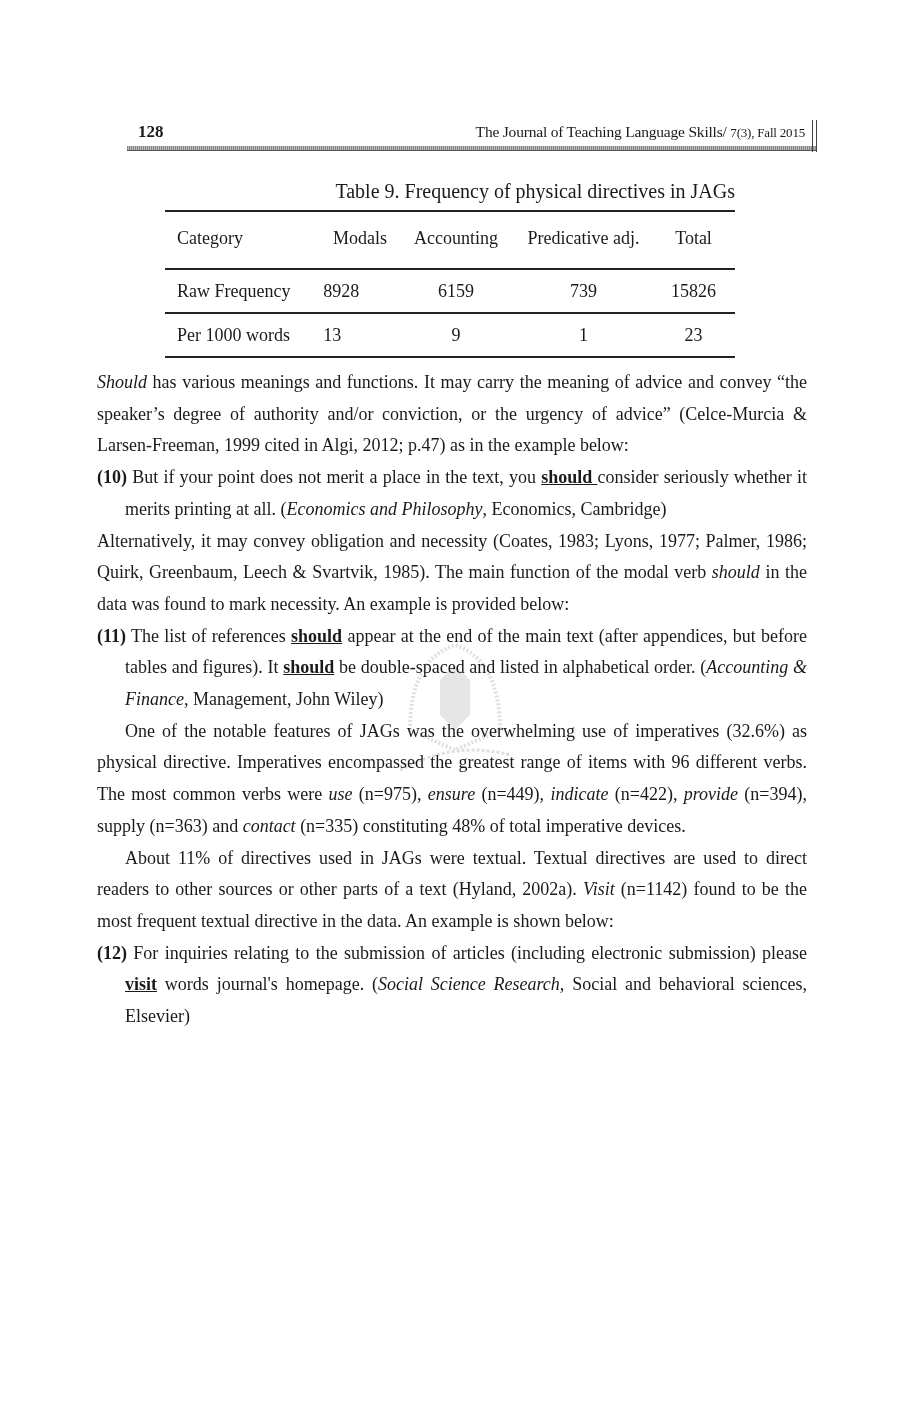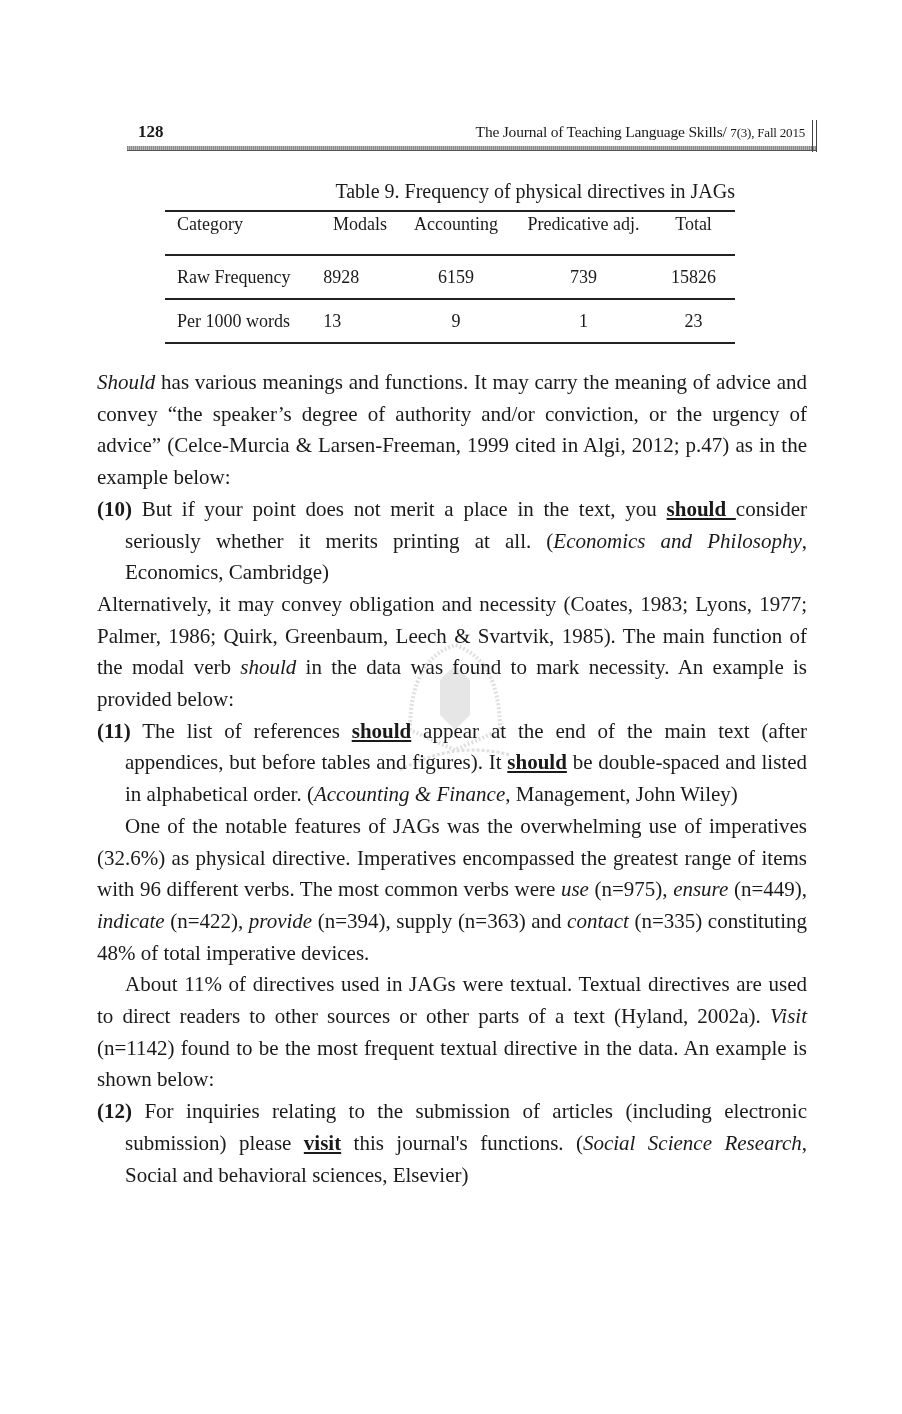--- a/index.html
+++ b/index.html
@@ -8,28 +8,28 @@
     .header { position: absolute; left: 97px; top: 118px; width: 720px; height: 32px; }
     .page-num { position: absolute; left: 4px; top: 4px; font-weight: bold; font-size: 17px; margin-left: 37px; }
     .running-title { position: absolute; right: 12px; top: 5px; font-weight: normal; font-size: 15.5px; letter-spacing: -0.2px; }
     .running-title .small { font-size: 13px; }
     .header-rule { position: absolute; left: 30px; right: 0; top: 28px; height: 4px;
       background: repeating-linear-gradient(90deg,#888 0 1px,#bbb 1px 2px); border-bottom: 1px solid #555; }
     .header-vbar { position: absolute; right: 0; top: 2px; width: 3px; height: 32px; border-left: 1px solid #444; border-right: 1px solid #444; }
     .table-caption { position: absolute; left: 165px; width: 570px; top: 180px; text-align: right; font-size: 20px; }
     table.freq { position: absolute; left: 165px; top: 210px; width: 570px; border-collapse: collapse; font-size: 18px; }
     table.freq td, table.freq th { font-weight: normal; padding: 0; height: 42px; }
-    table.freq thead th { border-top: 2px solid #222; border-bottom: 2px solid #222; height: 40px; vertical-align: top; padding-top: 2px; }
+    table.freq thead th { border-top: 2px solid #222; border-bottom: 2px solid #222; height: 40px; vertical-align: top; padding-top: 16px; }
     table.freq tbody tr td { border-bottom: 2px solid #222; }
     table.freq .c0 { text-align: left; padding-left: 12px; width: 150px; }
     table.freq .c1 { width: 75px; }
     table.freq .c2 { text-align: center; width: 120px; }
     table.freq .c3 { text-align: center; width: 140px; }
     table.freq .c4 { text-align: center; width: 85px; }
-    .body-text { position: absolute; left: 97px; width: 710px; top: 367px; font-size: 21px; line-height: 31.7px; text-align: justify; }
+    .body-text { position: absolute; left: 97px; width: 710px; top: 367px; font-size: 18px; line-height: 31.7px; text-align: justify; }
     .body-text p { margin: 0; }
     .indent { text-indent: 28px; }
     .example { padding-left: 28px; text-indent: -28px; }
     .example b.num { font-weight: bold; }
     u.kw { font-weight: bold; text-decoration: underline; }
     i { font-style: italic; }
     .watermark { position: absolute; left: 400px; top: 640px; width: 110px; height: 150px; opacity: 0.18; pointer-events: none; }
   </style>
 </head>
 <body>
@@ -82,14 +82,14 @@
   <p class="example"><b class="num">(10)</b><span> But if your point does not merit a place in the text, you </span><u class="kw">should </u><span>consider seriously whether it merits printing at all. (</span><i>Economics and Philosophy</i><span>, Economics, Cambridge)</span></p>
 
   <p><span>Alternatively, it may convey obligation and necessity (Coates, 1983; Lyons, 1977; Palmer, 1986; Quirk, Greenbaum, Leech &amp; Svartvik, 1985). The main function of the modal verb </span><i>should</i><span> in the data was found to mark necessity. An example is provided below:</span></p>
 
   <p class="example"><b class="num">(11)</b><span>  The list of references </span><u class="kw">should</u><span> appear at the end of the main text (after appendices, but before tables and figures). It </span><u class="kw">should</u><span> be double-spaced and listed in alphabetical order. (</span><i>Accounting &amp; Finance</i><span>, Management, John Wiley)</span></p>
 
   <p class="indent"><span>One of the notable features of JAGs was the overwhelming use of imperatives (32.6%) as physical directive. Imperatives encompassed the greatest range of items with 96 different verbs. The most common verbs were </span><i>use</i><span> (n=975), </span><i>ensure</i><span> (n=449), </span><i>indicate</i><span> (n=422), </span><i>provide</i><span> (n=394), supply (n=363) and </span><i>contact</i><span> (n=335) constituting 48% of total imperative devices.</span></p>
 
   <p class="indent"><span>About 11% of directives used in JAGs were textual. Textual directives are used to direct readers to other sources or other parts of a text (Hyland, 2002a). </span><i>Visit</i><span> (n=1142) found to be the most frequent textual directive in the data. An example is shown below:</span></p>
 
-  <p class="example"><b class="num">(12)</b><span> For inquiries relating to the submission of articles (including electronic submission) please </span><u class="kw">visit</u><span> this journal's functions. (</span><i>Social Science Research</i><span>, Social and behavioral sciences, Elsevier)</span></p>
+  <p class="example"><b class="num">(12)</b><span> For inquiries relating to the submission of articles (including electronic submission) please </span><u class="kw">visit</u><span> words journal's homepage. (</span><i>Social Science Research</i><span>, Social and behavioral sciences, Elsevier)</span></p>
 </div>
 
 </body></html>

